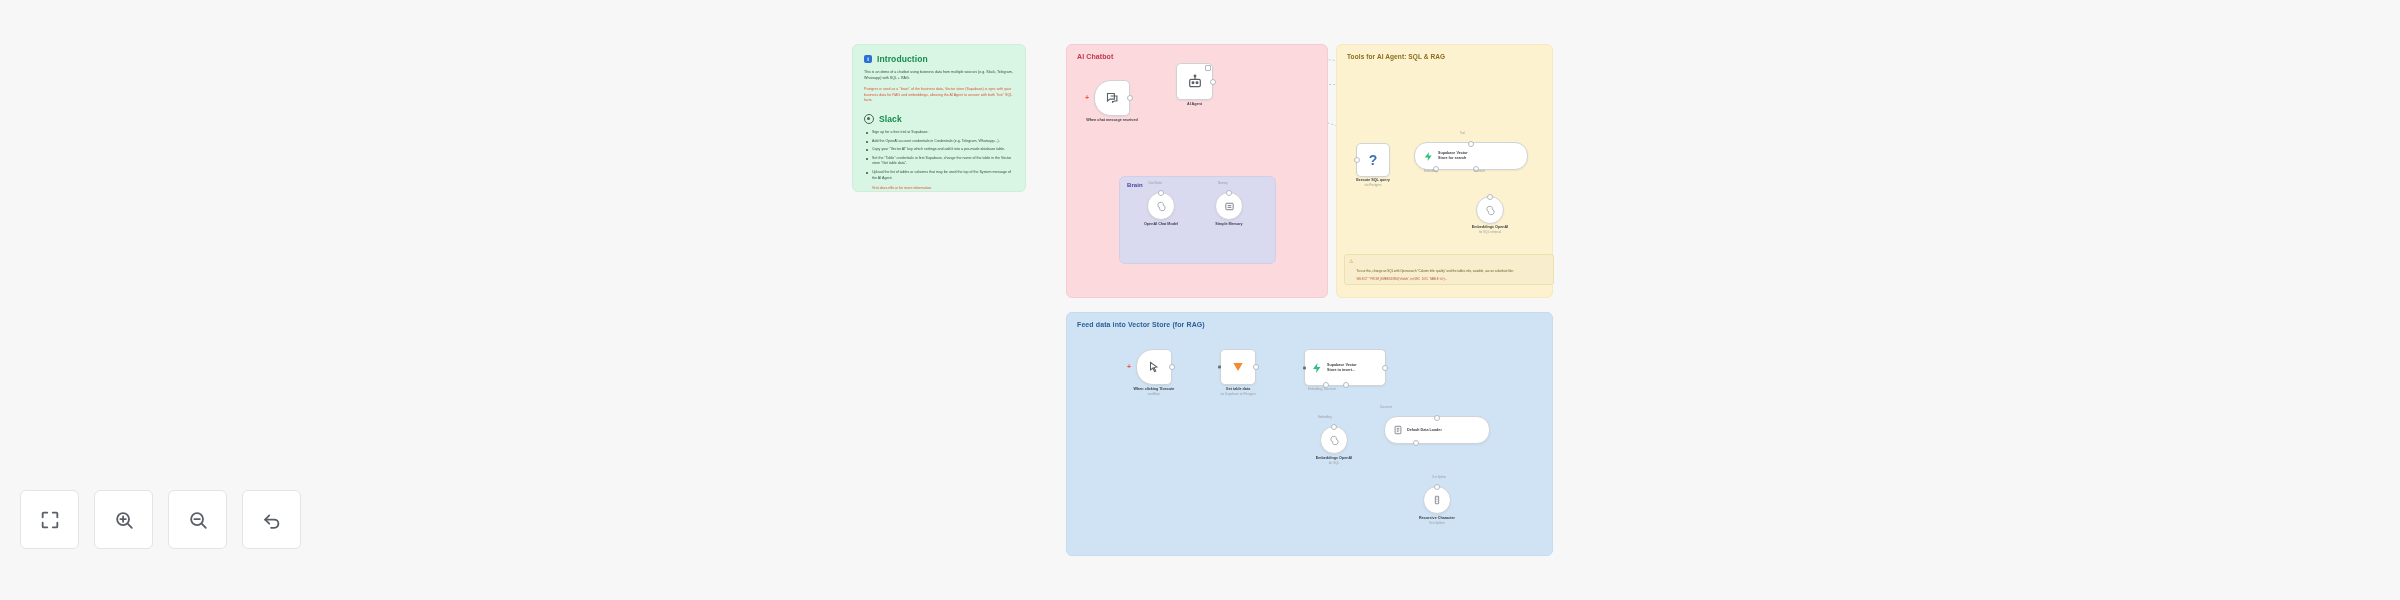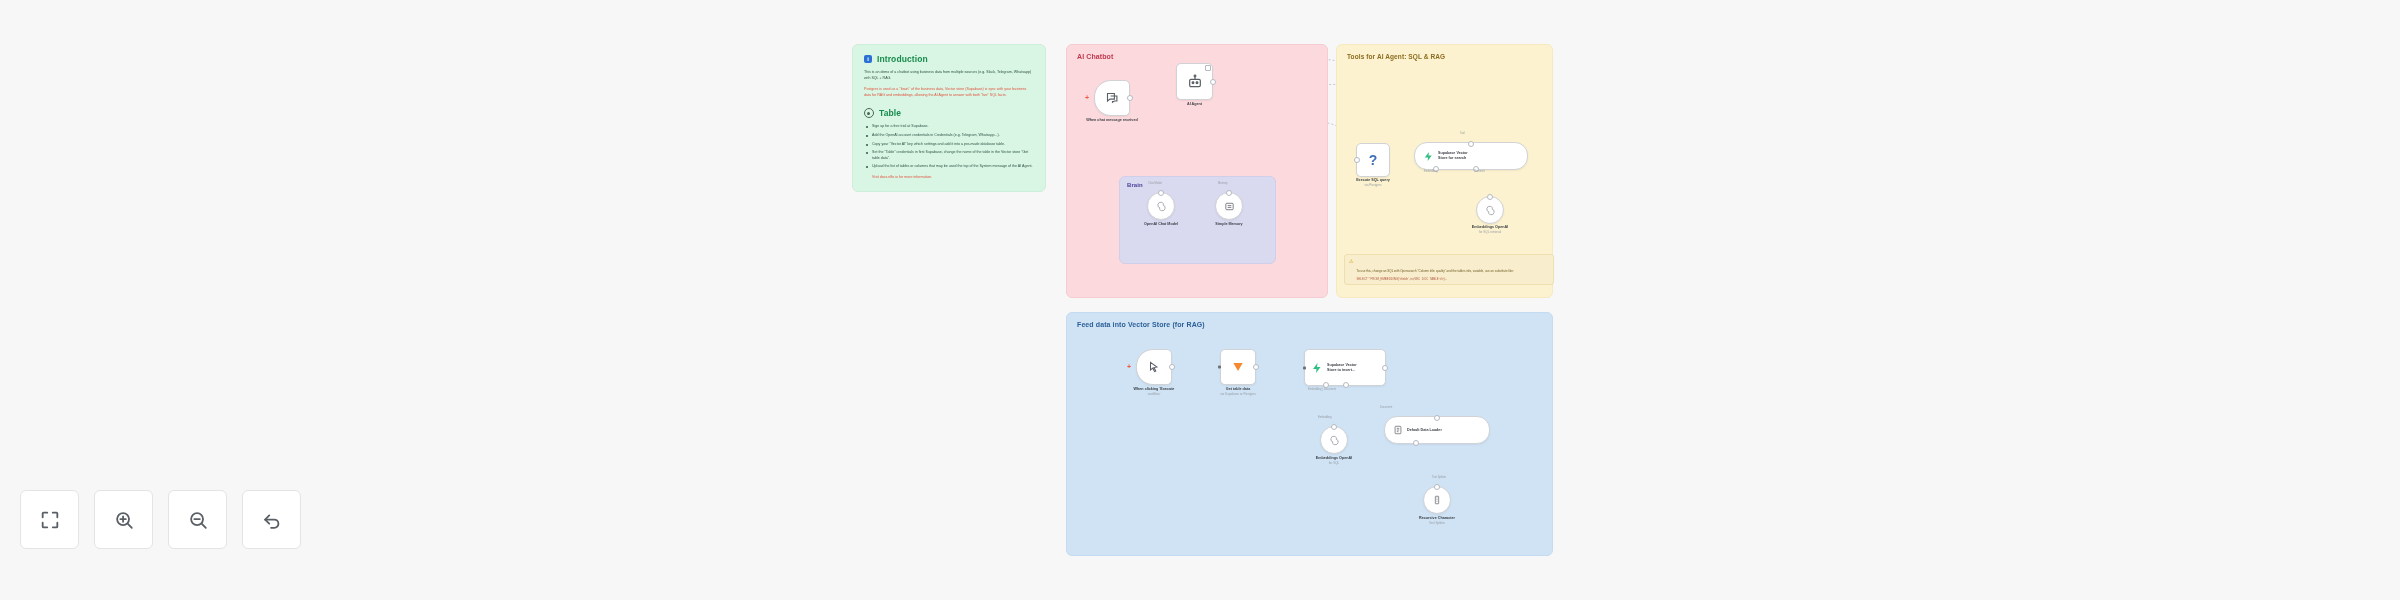--- a/index.html
+++ b/index.html
@@ -136,32 +136,32 @@
 
     <path class="solid" d="M1254 366 L1300 366"></path>
 
     <path class="dash" d="M1322 384 C1318 400 1320 412 1330 426"></path>
 
     <path class="dash" d="M1334 384 C1360 400 1400 402 1428 414"></path>
 
     <path class="dash" d="M1412 440 C1418 452 1428 466 1434 486"></path>
   </svg>
 
-  <div class="sticky note-green intro" style="left:852px;top:44px;width:194px;height:148px;">
+  <div class="sticky note-green intro" style="left:852px;top:44px;width:174px;height:148px;">
     <h2>
       <span class="badge-sq">i</span>
       <span class="sticky-title green-title">Introduction</span>
     </h2>
     <p class="p">This is an demo of a chatbot using business data from multiple sources (e.g. Slack, Telegram, Whatsapp) with SQL + RAG.</p>
     <p class="p">
       <span class="hl">Postgres is used as a "brain" of the business data, Vector store (Supabase) is sync with your business data for RAG and embeddings, allowing the AI Agent to answer with both "live" SQL facts.</span>
     </p>
     <h2 class="setup">
       <span class="badge-circ"></span>
-      <span class="sticky-title green-title">Table</span>
+      <span class="sticky-title green-title">Slack</span>
     </h2>
     <ul class="bul">
       <li>Sign up for a free trial at Supabase.</li>
       <li>Add the OpenAI account credentials in Credentials (e.g. Telegram, Whatsapp...).</li>
       <li>Copy your "Vector AI" key which settings and add it into a pre-made database table.</li>
       <li>Set the "Table" credentials in first Supabase, change the name of the table in the Vector store "Get table data".</li>
       <li>Upload the list of tables or columns that may be used the top of the System message of the AI Agent.</li>
     </ul>
     <div class="closing">
       <span class="hl">Visit docs.n8n.io for more information.</span>

